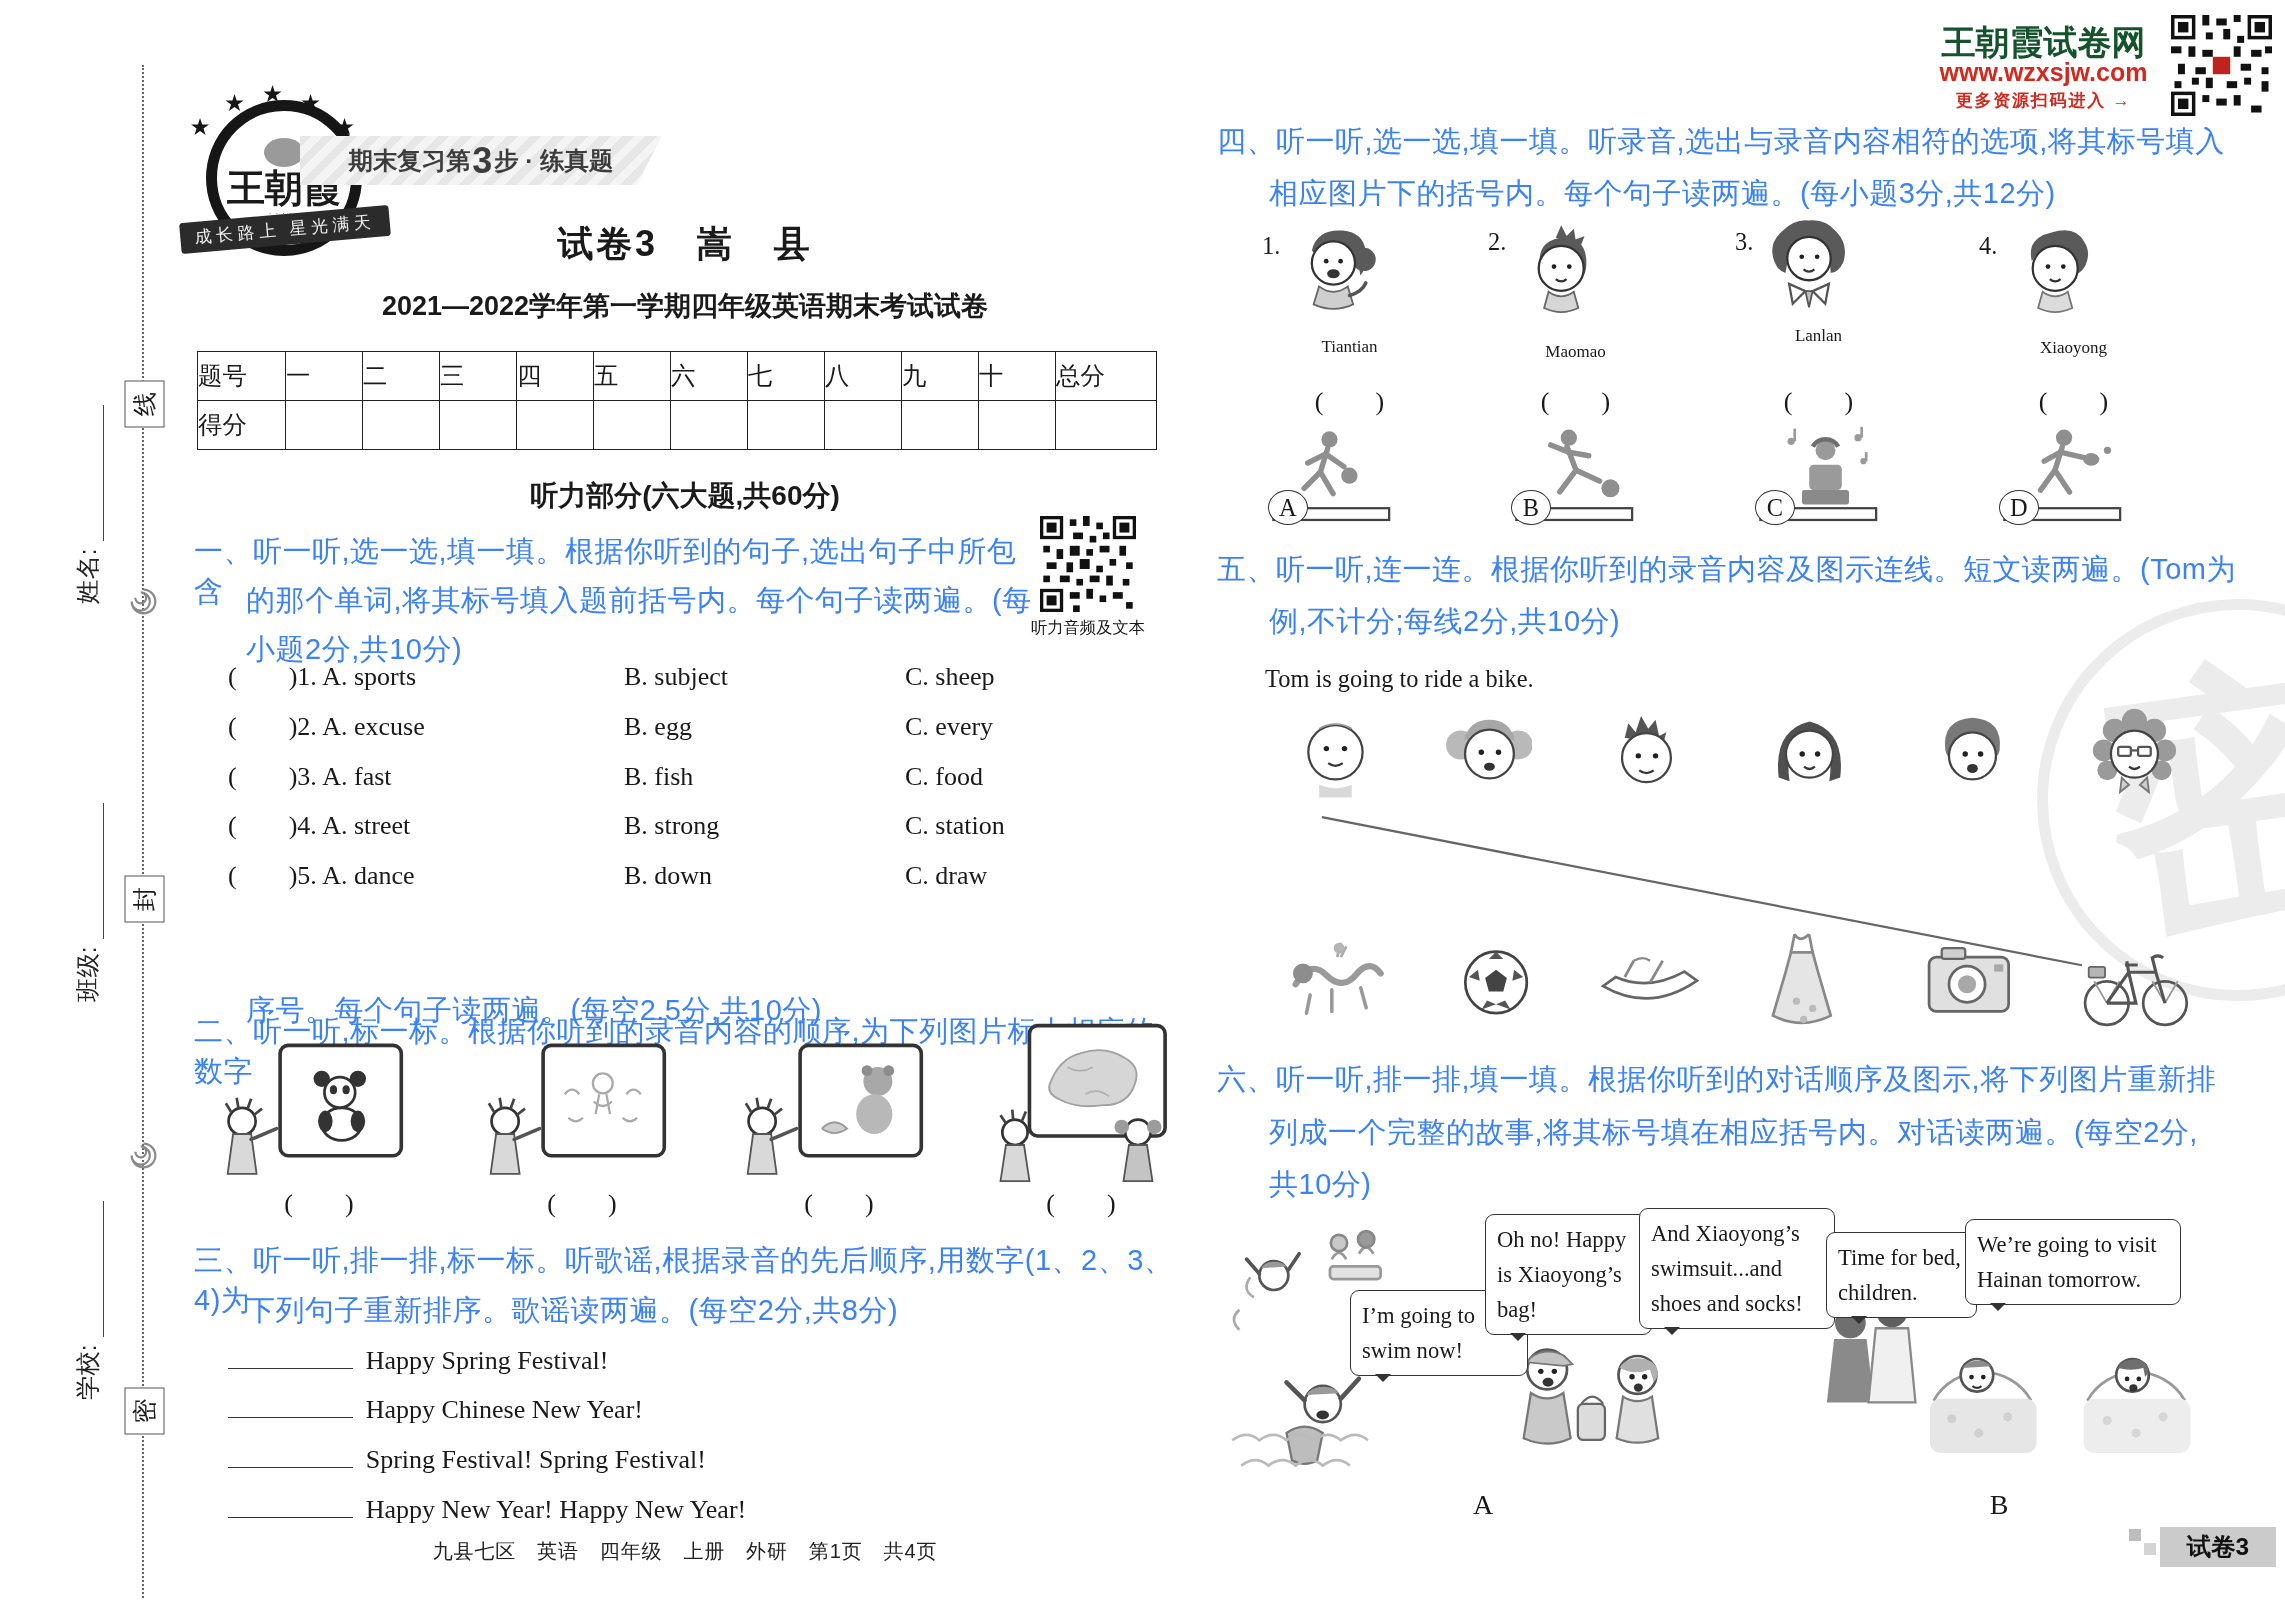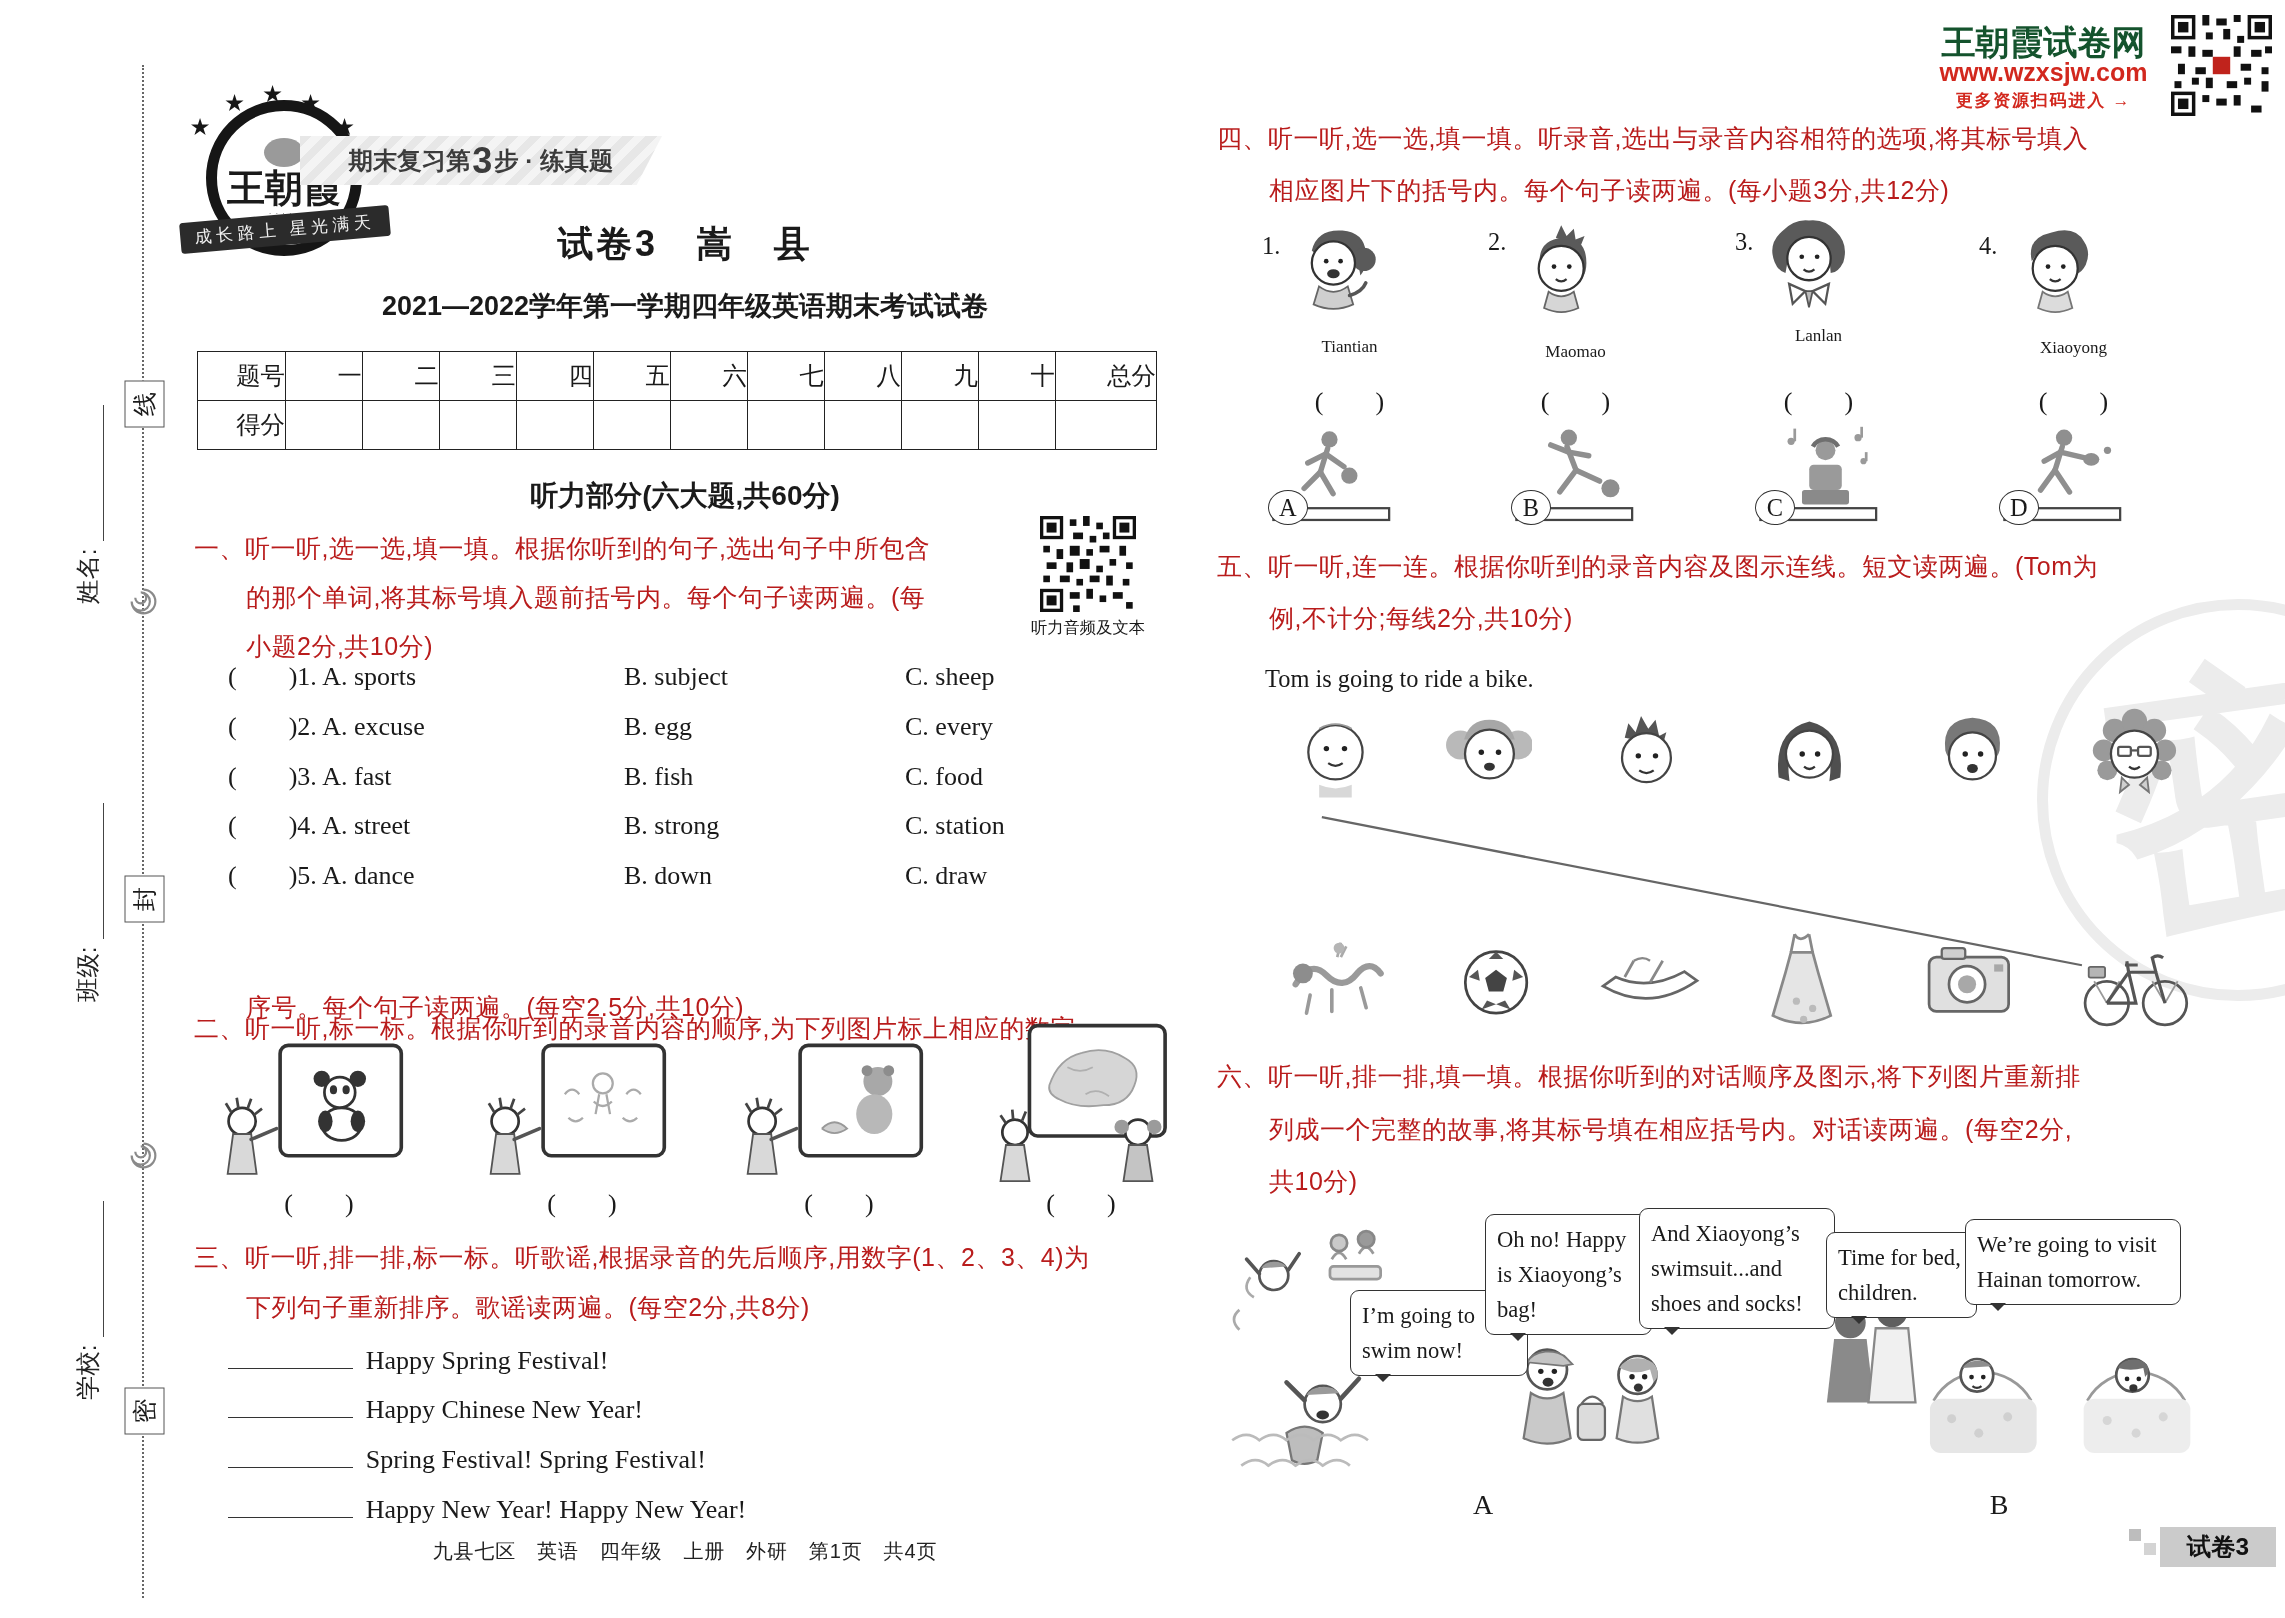--- a/index.html
+++ b/index.html
@@ -38,27 +38,27 @@
   .banner .p2{font-size:36px;font-weight:bold;margin:0 1.8px;}
   .banner .p3{font-size:24.4px;font-weight:bold;}
 
   
   .title{left:194px;top:220px;width:982px;text-align:center;font-size:36px;font-weight:bold;letter-spacing:2.7px;}
   .subtitle{left:194px;top:288px;width:982px;text-align:center;font-size:27px;font-weight:bold;}
   .listen-head{left:194px;top:477px;width:982px;text-align:center;font-size:28px;font-weight:bold;}
 
   
   .score-table{left:197px;top:351px;border-collapse:collapse;background:#fff;}
-  .score-table td{border:1.8px solid #222;height:48px;text-align:right;font-size:24.4px;padding:0;}
+  .score-table td{border:1.8px solid #222;height:48px;text-align:left;font-size:24.4px;padding:0;}
   .score-table td.c0{width:87px;}
   .score-table td.c{width:76px;}
   .score-table td.cl{width:100px;}
 
   
-  .sline{font-size:25px;color:#b91c1c;letter-spacing:0.5px;}
+  .sline{font-size:29px;color:#3b82f6;letter-spacing:0.5px;}
   .ind{padding-left:52px;}
   .optrow{left:228px;width:932px;height:40px;font-size:26px;}
   .optrow .optA{margin-left:5.4px;}
   .optrow .optB{position:absolute;left:396px;}
   .optrow .optC{position:absolute;left:677px;}
   .bracket{font-size:26px;text-align:center;}
   .blankline{display:inline-block;width:125px;border-bottom:1.8px solid #333;height:27px;margin-right:12.7px;}
   .sentence{font-size:26px;}
   .footer{font-size:20px;color:#222;text-align:center;letter-spacing:0.9px;}
 

